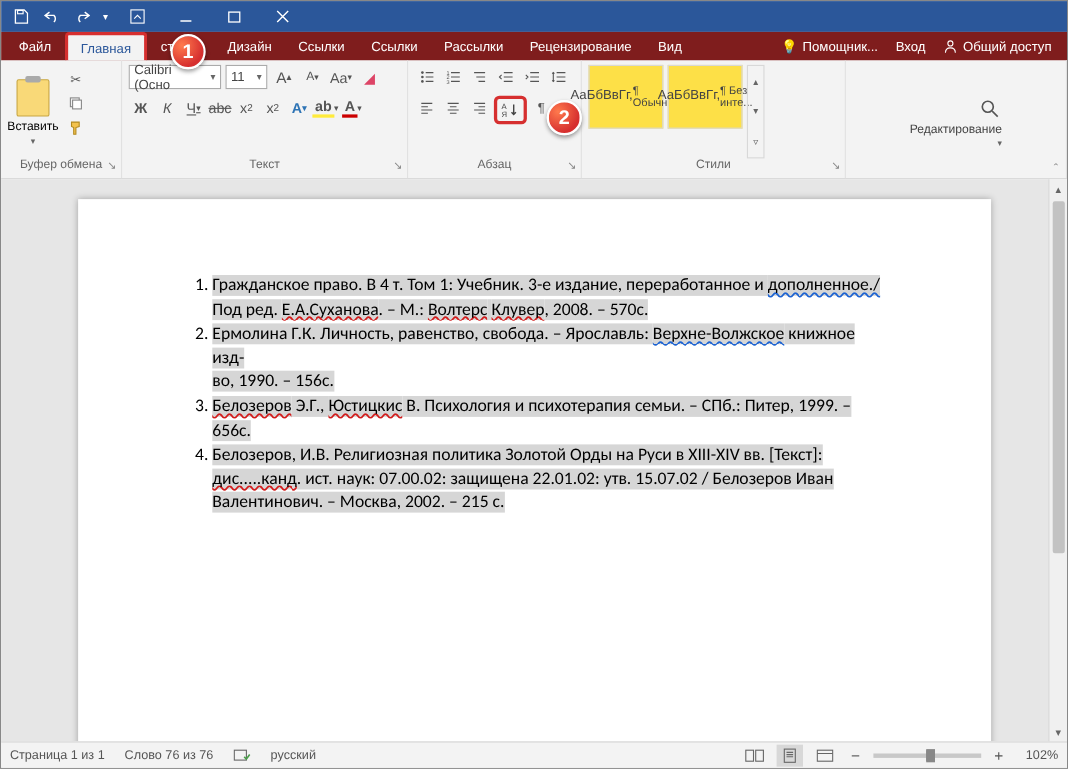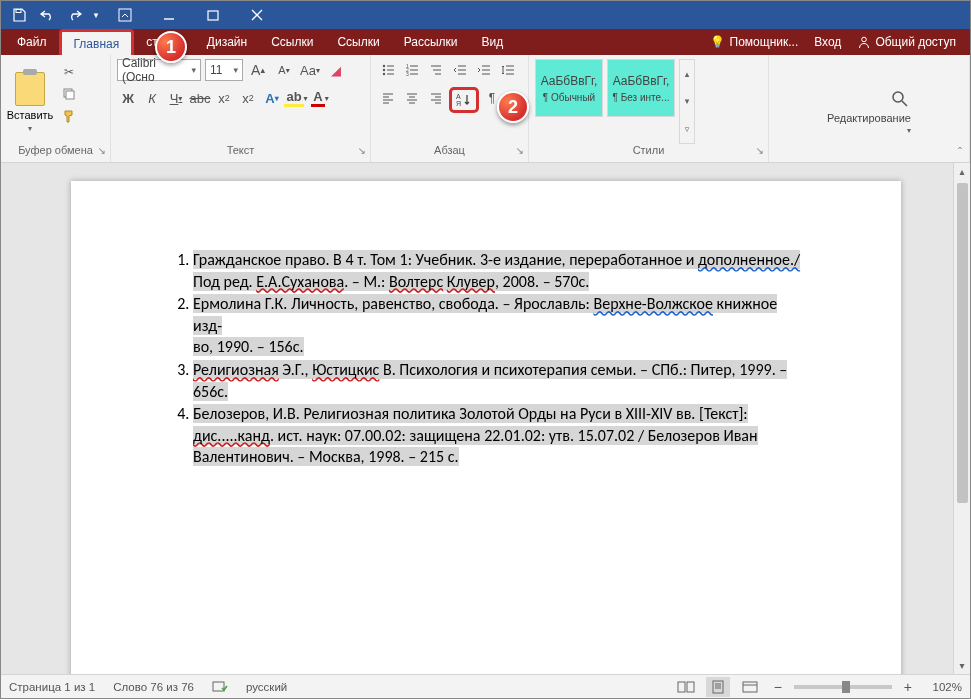--- a/index.html
+++ b/index.html
@@ -58,21 +58,21 @@
 
 .para-grp { width: 158px; }
 .para-rows { display: flex; flex-direction: column; gap: 6px; width: 100%; }
 .para-row { display: flex; gap: 2px; }
 .pbtn { width: 22px; height: 22px; display: flex; align-items: center; justify-content: center; color: #555; font-size: 12px; }
 .sort-highlight { border: 3px solid #d62f2f; border-radius: 5px; padding: 1px 2px; }
 
 
 .styles-grp { width: 240px; }
 .styles-body { display: flex; gap: 4px; width: 100%; align-items: stretch; }
-.style-item { width: 68px; height: 58px; border: 1px solid #d8d8d8; background: #5eead4; display: flex; flex-direction: column; align-items: center; justify-content: center; font-size: 10px; color: #444; }
+.style-item { width: 68px; height: 58px; border: 1px solid #d8d8d8; background: #fde047; display: flex; flex-direction: row; align-items: center; justify-content: center; font-size: 10px; color: #444; }
 .style-prev { font-size: 12px; margin-bottom: 4px; }
 .style-item.heading .style-prev { color: #2e74b5; font-size: 13px; }
 .styles-more { width: 16px; border: 1px solid #d8d8d8; display: flex; flex-direction: column; justify-content: space-around; align-items: center; font-size: 9px; color: #666; }
 
 
 .edit-grp { flex: 1; display: flex; align-items: center; justify-content: center; }
 .edit-body { display: flex; flex-direction: column; align-items: flex-end; gap: 2px; padding-top: 6px; }
 .find-icon { font-size: 17px; color: #555; }
 
 .ribbon-collapse { position: absolute; right: 8px; bottom: 2px; font-size: 12px; color: #888; }
@@ -151,20 +151,21 @@
 </div>
 
 <div class="tabs-row">
   <div class="tab file">Файл</div>
   <div class="tab active">Главная</div>
   <div class="tab">ставка</div>
   <div class="tab">Дизайн</div>
   <div class="tab">Ссылки</div>
   <div class="tab">Ссылки</div>
   <div class="tab">Рассылки</div>
+  <div class="tab">Рецензирование</div>
   <div class="tab">Вид</div>
   <div class="tabs-right">
     <div class="tr-item">
       <span>💡</span>
       <span>Помощник...</span>
     </div>
     <div class="tr-item">Вход</div>
     <div class="tr-item">
       <span>
         <svg width="14" height="14" viewBox="0 0 14 14">
@@ -358,22 +359,22 @@
 </div>
 
 <div class="marker" style="top:30px;left:154px;">1</div>
 <div class="marker" style="top:90px;left:496px;">2</div>
 
 <div class="doc-area">
   <div class="page">
     <ol class="ol" id="doc-list">
         <li><span class="sel">Гражданское право. В 4 т. Том 1: Учебник. 3-е издание, переработанное и </span><span class="sel wavy-b">дополненное./</span><br><span class="sel">Под ред. </span><span class="sel wavy-r">Е.А.Суханова</span><span class="sel">. – М.: </span><span class="sel wavy-r">Волтерс</span><span class="sel"> </span><span class="sel wavy-r">Клувер</span><span class="sel">, 2008. – 570с.</span></li>
         <li><span class="sel">Ермолина Г.К. Личность, равенство, свобода. – Ярославль: </span><span class="sel wavy-b">Верхне-Волжское</span><span class="sel"> книжное изд-</span><br><span class="sel">во, 1990. – 156с.</span></li>
-        <li><span class="sel wavy-r">Религиозная</span><span class="sel"> Э.Г., </span><span class="sel wavy-r">Юстицкис</span><span class="sel"> В. Психология и психотерапия семьи. – СПб.: Питер, 1999. –</span><br><span class="sel">656с.</span></li>
-        <li><span class="sel">Белозеров, И.В. Религиозная политика Золотой Орды на Руси в XIII-XIV вв. [Текст]:</span><br><span class="sel wavy-r">дис.....канд</span><span class="sel">. ист. наук: 07.00.02: защищена 22.01.02: утв. 15.07.02 / Белозеров Иван</span><br><span class="sel">Валентинович. – Москва, 1998. – 215 с.</span></li>
+        <li><span class="sel wavy-r">Белозеров</span><span class="sel"> Э.Г., </span><span class="sel wavy-r">Юстицкис</span><span class="sel"> В. Психология и психотерапия семьи. – СПб.: Питер, 1999. –</span><br><span class="sel">656с.</span></li>
+        <li><span class="sel">Белозеров, И.В. Религиозная политика Золотой Орды на Руси в XIII-XIV вв. [Текст]:</span><br><span class="sel wavy-r">дис.....канд</span><span class="sel">. ист. наук: 07.00.02: защищена 22.01.02: утв. 15.07.02 / Белозеров Иван</span><br><span class="sel">Валентинович. – Москва, 2002. – 215 с.</span></li>
       </ol>
   </div>
 </div>
 
 <div class="vscroll">
   <div class="arrow">▴</div>
   <div class="thumb" style="top:20px;height:320px;"></div>
   <div class="arrow" style="position:absolute;bottom:0;width:100%;">▾</div>
 </div>
 

